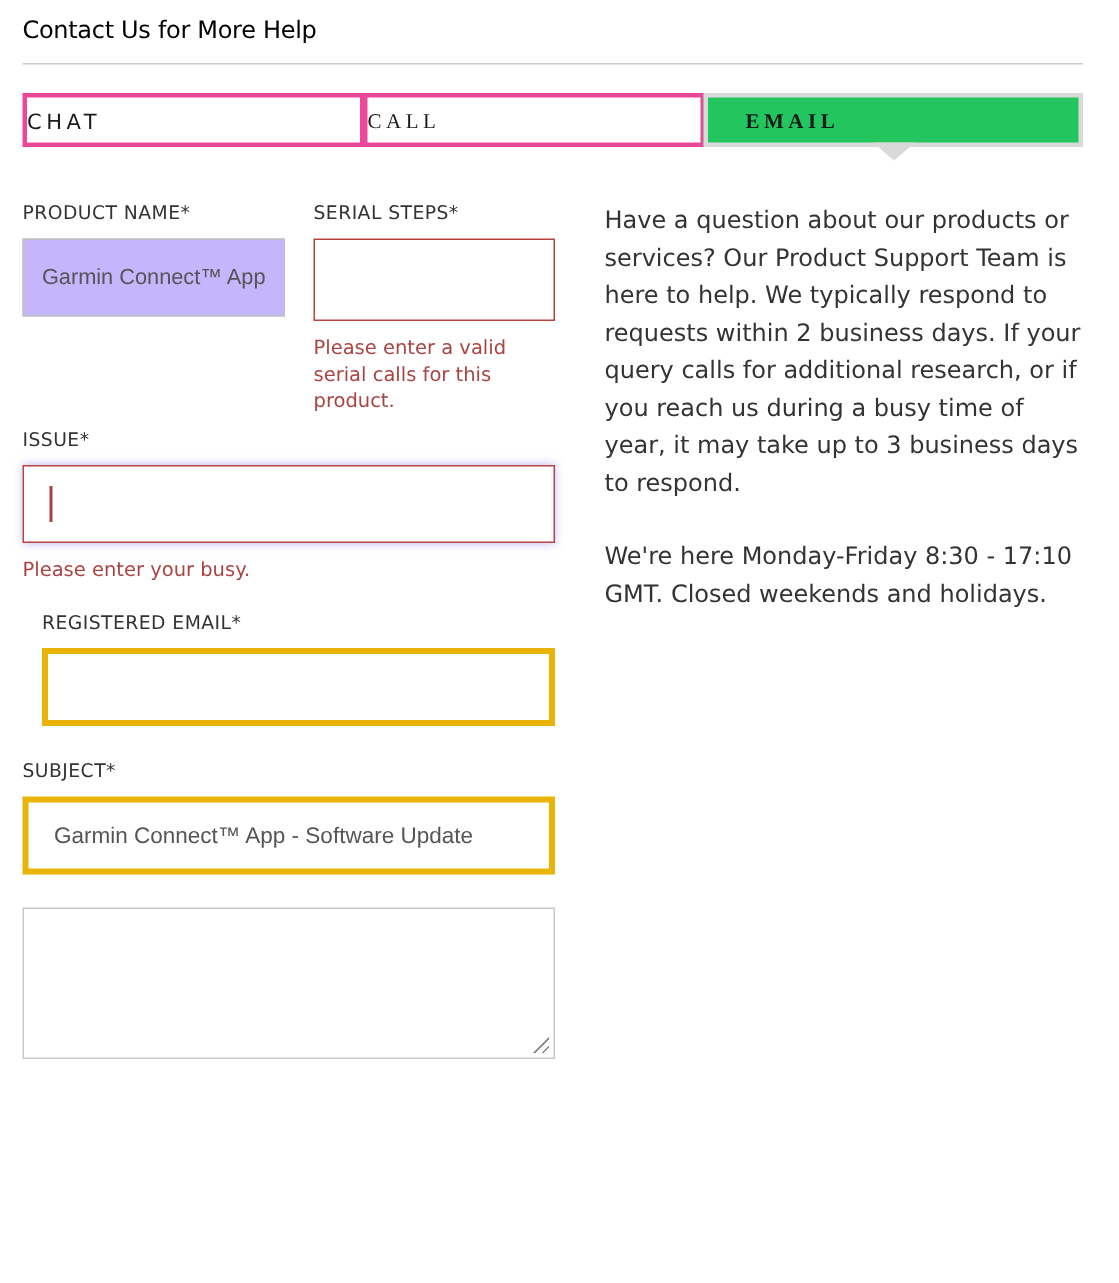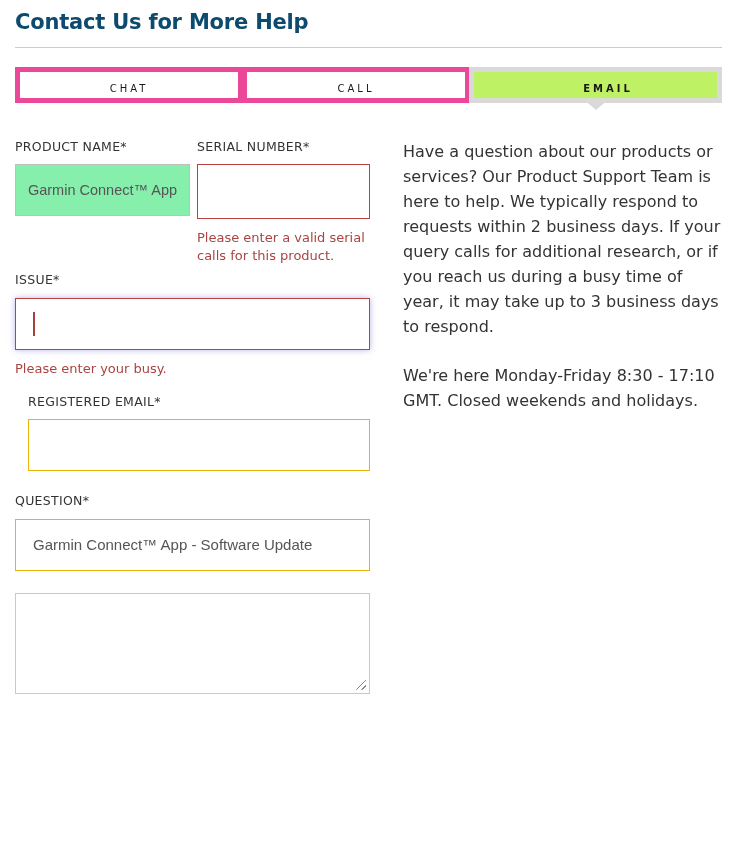--- a/index.html
+++ b/index.html
@@ -8,50 +8,49 @@
     width: 746px; height: 855px;
     background: #ffffff;
     font-family: "DejaVu Sans", sans-serif;
     color: #333;
     overflow: hidden;
   }
   .page { padding: 10px 24px 0 15px; }
 
   
   .page-title {
-    font-size: 21px;
-    font-weight: 700;
-    color: #0c4a6e;
+    font-size: 16px;
+    font-weight: 400;
+    color: #000000;
     margin: 0 0 13px 0;
     letter-spacing: -0.2px;
   }
   .title-rule {
     border: none;
     border-top: 1px solid #cccccc;
     margin: 0 0 19px 0;
   }
 
   
   .tabs { display: flex; width: 100%; }
   .tab {
     flex: 1 1 0;
     height: 36px;
     line-height: 34px;
-    text-align: center;
-    font-size: 10px;
+    font-size: 14px;
     letter-spacing: 3px;
     color: #1a1a1a;
     background: #ffffff;
-    border: 5px solid #ec4899;
+    border: 3px solid #ec4899;
     cursor: pointer;
     position: relative;
   }
-  .tab + .tab { margin-left: -1px; }
+  .tab + .tab { margin-left: -1px; font-family: Liberation Serif, serif; }
   .tab.active {
-    background: #bef264;
+    background: #22c55e;
     border-color: #d9d9d9;
     font-weight: 700;
     z-index: 1;
     padding-left: 25px;
   }
   .tab.active .tab-caret {
     position: absolute;
     top: 100%; left: 50%;
     transform: translateX(-50%);
     width: 0; height: 0;
@@ -78,39 +77,39 @@
     display: block;
     font-size: 12.5px;
     letter-spacing: 0.3px;
     color: #333;
     margin-bottom: 9px;
     line-height: 1.3;
   }
   .pair-grid {
     display: grid;
     grid-template-columns: 175px 1fr;
-    column-gap: 7px;
+    column-gap: 19px;
   }
   .text-input {
     width: 100%;
     height: 52px;
-    border: 1px solid #eab308;
+    border: 4px solid #eab308;
     background: #fff;
     font-family: "Liberation Sans", sans-serif;
     font-size: 15px;
     color: #555;
     padding: 0 17px;
     outline: none;
     border-radius: 0;
   }
   .readonly-box {
     width: 100%;
     height: 52px;
     border: 1px solid #c0c0c0;
-    background: #86efac;
+    background: #c4b5fd;
     display: flex;
     align-items: center;
     justify-content: center;
     font-family: "Liberation Sans", sans-serif;
     font-size: 14.5px;
     color: #555;
   }
   .input-error {
     border: 1px solid #b5443f;
   }
@@ -192,21 +191,21 @@
     </div>
   </div>
 
   <div class="content">
 
     <div class="form-col">
 
 
       <div class="pair-grid">
         <label class="field-label">PRODUCT NAME*</label>
-        <label class="field-label">SERIAL NUMBER*</label>
+        <label class="field-label">SERIAL STEPS*</label>
 
         <div class="readonly-box">Garmin Connect™ App</div>
         <input class="text-input serial-input input-error" type="text" value="" style="">
 
         <div></div>
         <div class="error-msg">Please enter a valid serial calls for this product.</div>
       </div>
 
       <div class="field-name">
         <label class="field-label">ISSUE*</label>
@@ -217,21 +216,21 @@
         <div class="error-msg">Please enter your busy.</div>
       </div>
 
       <div class="field-reg-email">
         <label class="field-label">REGISTERED EMAIL*</label>
         <input class="text-input" type="text" value="" style="">
       </div>
 
 
       <div class="field-subject">
-        <label class="field-label">QUESTION*</label>
+        <label class="field-label">SUBJECT*</label>
         <input class="text-input" type="text" value="Garmin Connect™ App - Software Update" style="">
       </div>
 
       <div class="field-describe">
         <div class="textarea-wrap">
           <textarea class="describe-textarea" style=""></textarea>
           <span class="resize-grip"></span>
         </div>
       </div>
 

